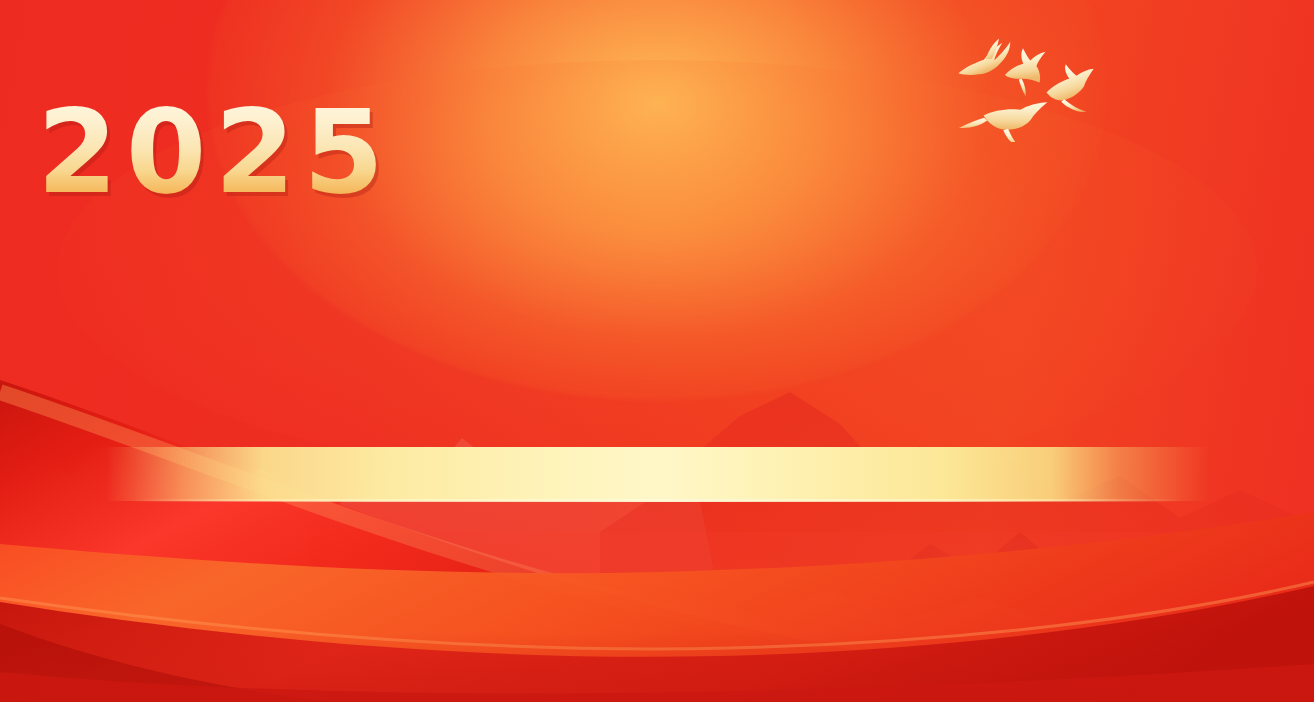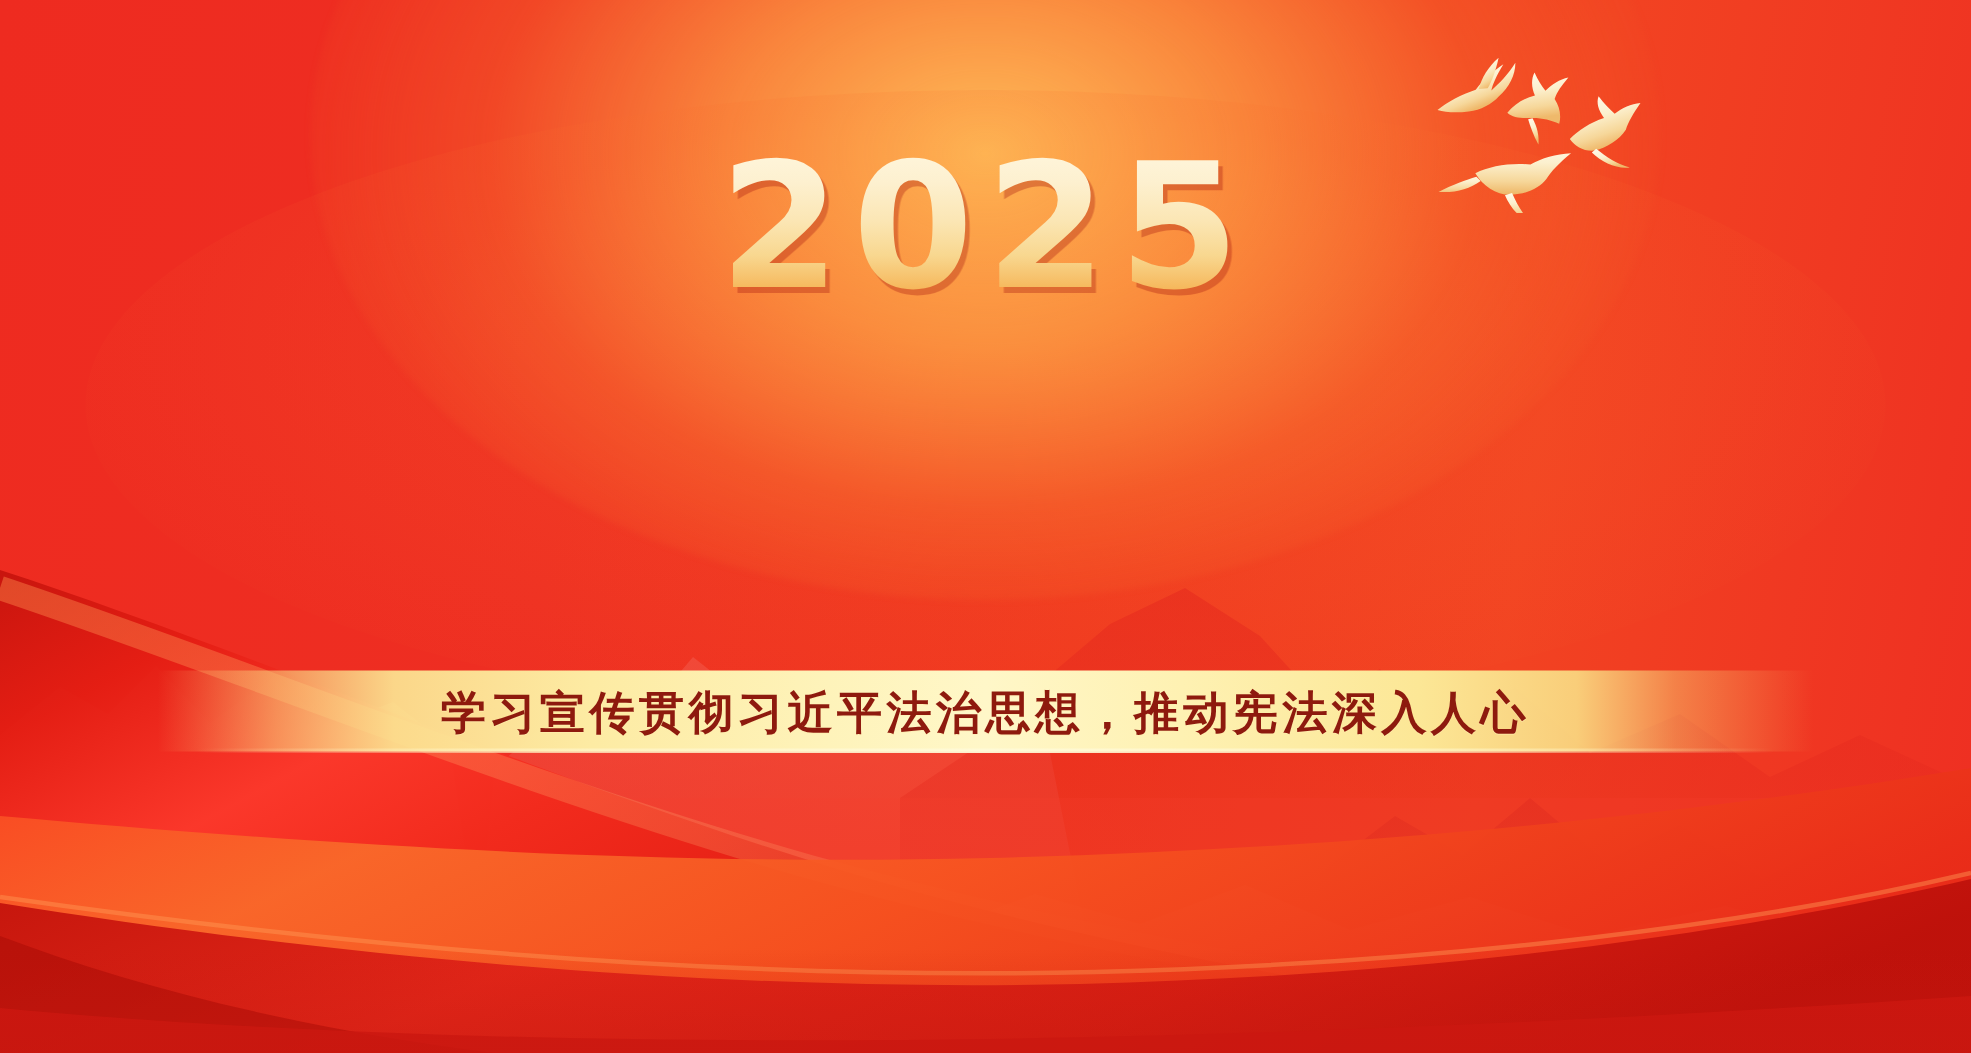--- a/index.html
+++ b/index.html
@@ -82,22 +82,23 @@
     width: 180px;
     height: 120px;
   }
   .doves svg { display:block; width:100%; height:100%; }
 
   
   .year-wrap {
     position: absolute;
     left: 0; right: 0;
     top: 94px;
-    text-align: center;
+    text-align: left;
     line-height: 1;
+    padding-left: 37px;
   }
   .year {
     display: inline-block;
     font-family: "DejaVu Sans", sans-serif;
     font-weight: 700;
     font-size: 116px;
     letter-spacing: 8px;
     background: linear-gradient(180deg,
         #FFF7E0 0%,
         #FDF0CF 24%,
@@ -336,18 +337,15 @@
     </svg>
   </div>
 
   <div class="year-wrap">
     <span class="year">2025</span>
   </div>
 
 
   <div class="band"></div>
   <div class="band-edge"></div>
-  <div class="subtitle-wrap">
-    <span class="subtitle">学习宣传贯彻习近平法治思想，推动宪法深入人心</span>
-  </div>
 
   <div class="bottom-fade"></div>
 </div>
 
 </body></html>

